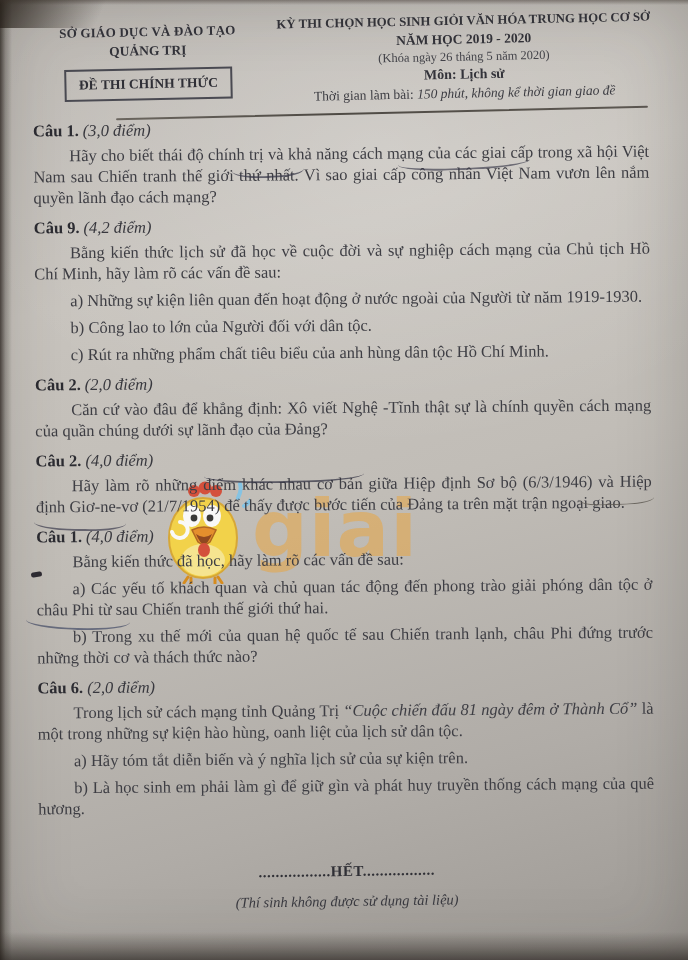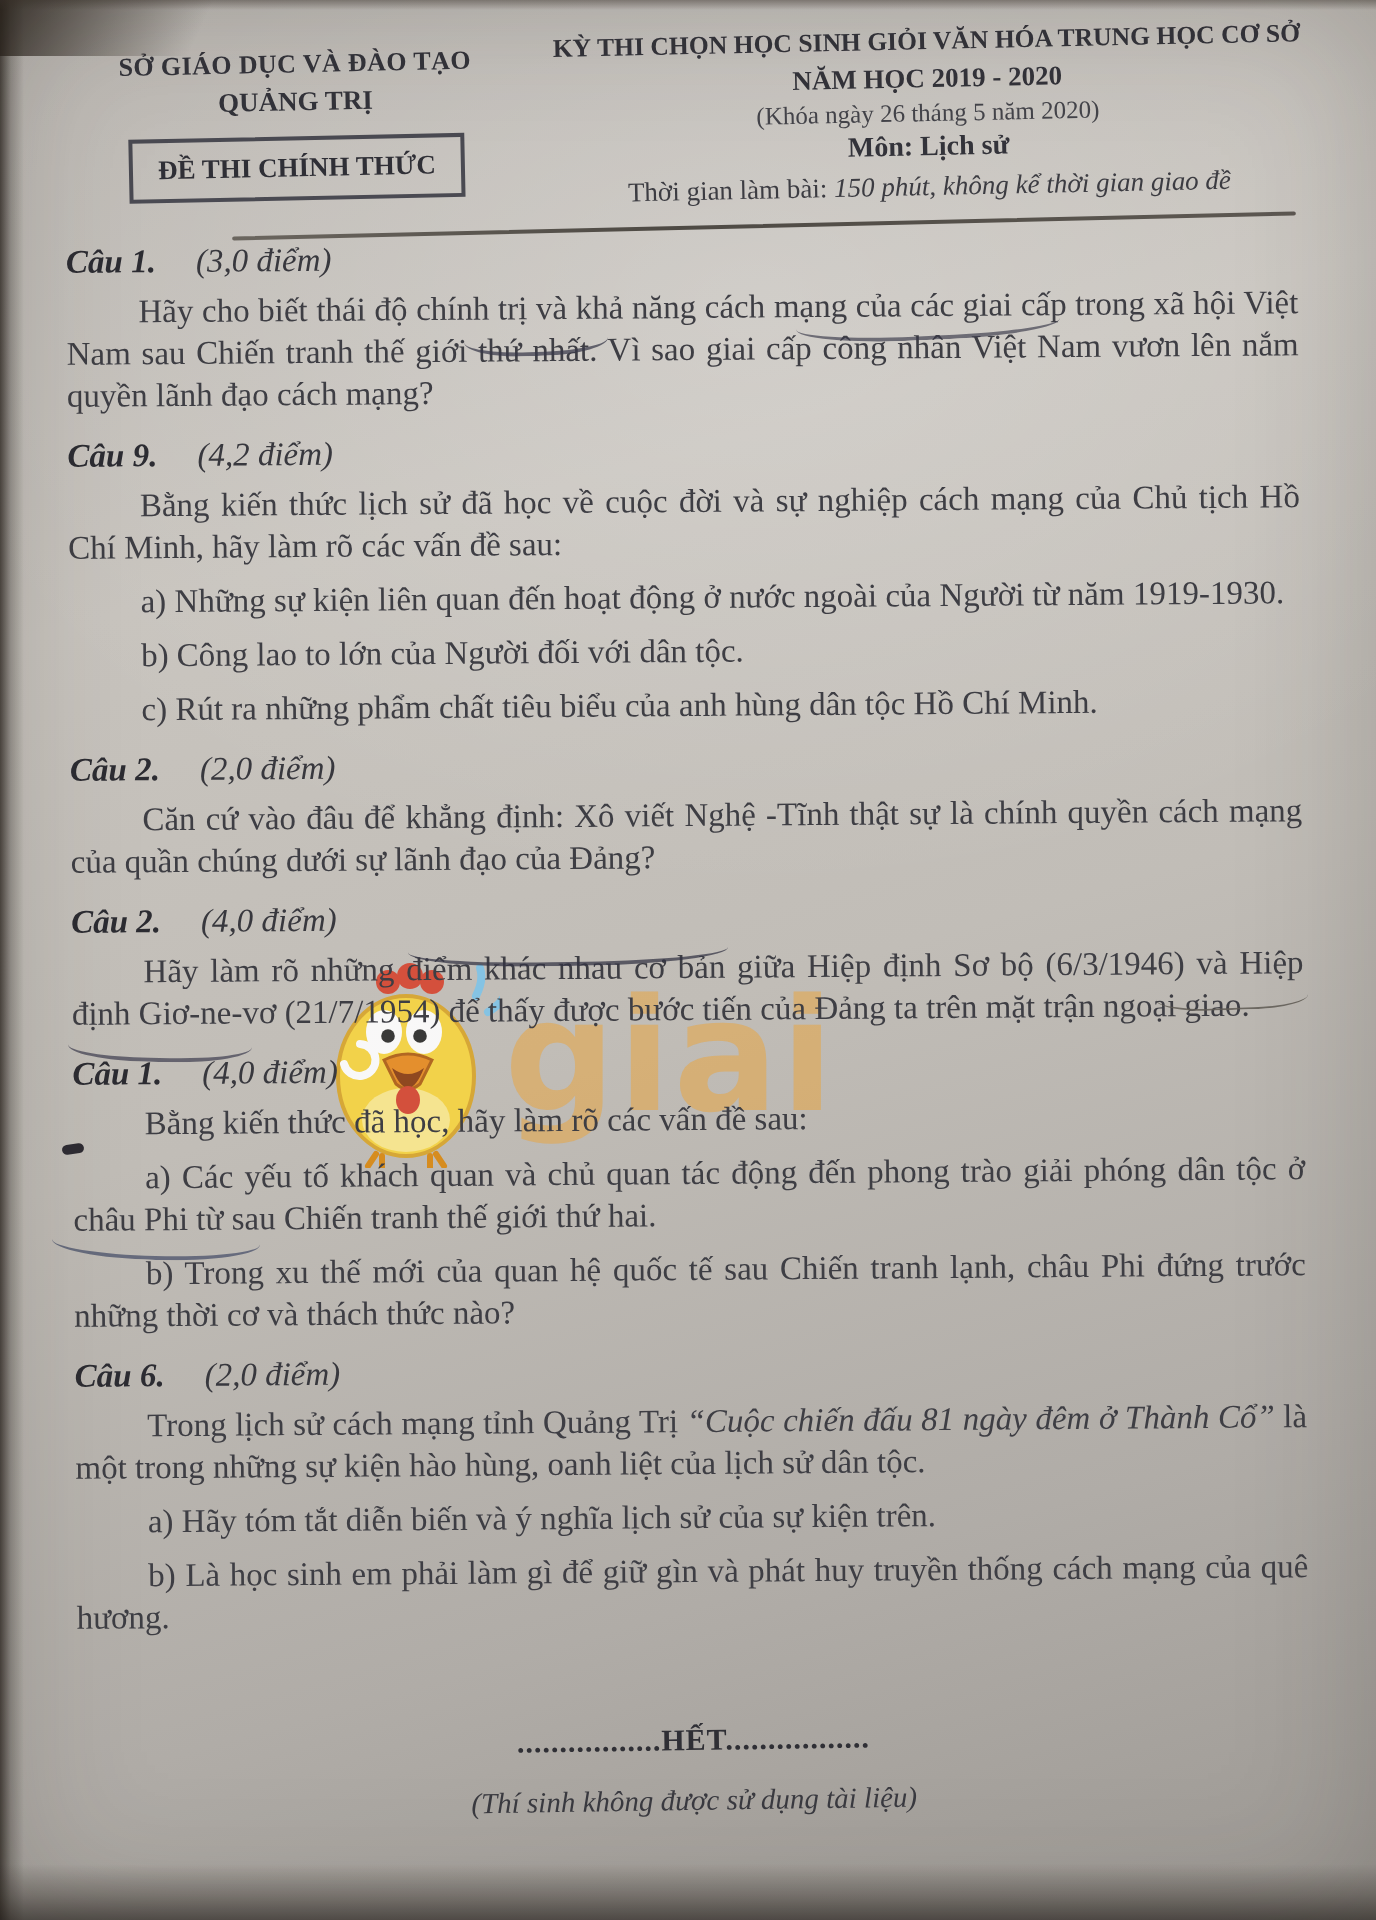--- a/index.html
+++ b/index.html
@@ -34,22 +34,22 @@
   .title2{font-size:13.5px;font-weight:bold;margin-top:3px;color:#33333a;}
   .session{font-size:12.5px;margin-top:2px;color:#44444a;}
   .subject{font-size:14px;font-weight:bold;margin-top:2px;color:#33333a;}
   .time{font-size:13.5px;margin-top:3px;white-space:nowrap;color:#3c3c42;}
   .time .val{font-style:italic;}
   .header-rule{position:absolute;left:116px;top:112px;width:532px;height:2px;z-index:2;
     background:linear-gradient(to right,#6b665f,#4e4a44 40%,#5d5852);transform:rotate(-1.35deg);border-radius:2px;}
   main{margin:14px 36px 0 36px;transform:rotate(-0.45deg);text-align:justify;
     font-size:16.5px;line-height:21px;color:#3e3e44;}
   .q-head{margin-top:9px;font-size:16.5px;text-align:left;}
-  .q-label{font-weight:bold;color:#2c2c32;font-style:italic;}
-  .q-points{font-style:italic;margin-left:20px;color:#38383e;}
+  .q-label{font-weight:bold;color:#2c2c32;}
+  .q-points{font-style:italic;margin-left:4px;color:#38383e;}
   .para{text-indent:36px;margin-top:4px;}
   .item{text-indent:36px;margin-top:6px;}
   .quote{font-style:italic;}
   footer{text-align:center;margin-top:44px;transform:rotate(-0.4deg);}
   .end-marker{font-weight:bold;font-size:15px;letter-spacing:0.5px;color:#2f2f35;}
   .note{font-style:italic;font-size:14.5px;margin-top:9px;color:#3a3a40;}
   
   .watermark{position:absolute;left:158px;top:480px;z-index:1;display:flex;align-items:flex-start;}
   .vndoc-text{font-family:"DejaVu Sans","Liberation Sans",sans-serif;font-weight:bold;
     font-size:78px;line-height:1;color:rgba(236,164,56,0.50);margin-left:2px;margin-top:10px;

